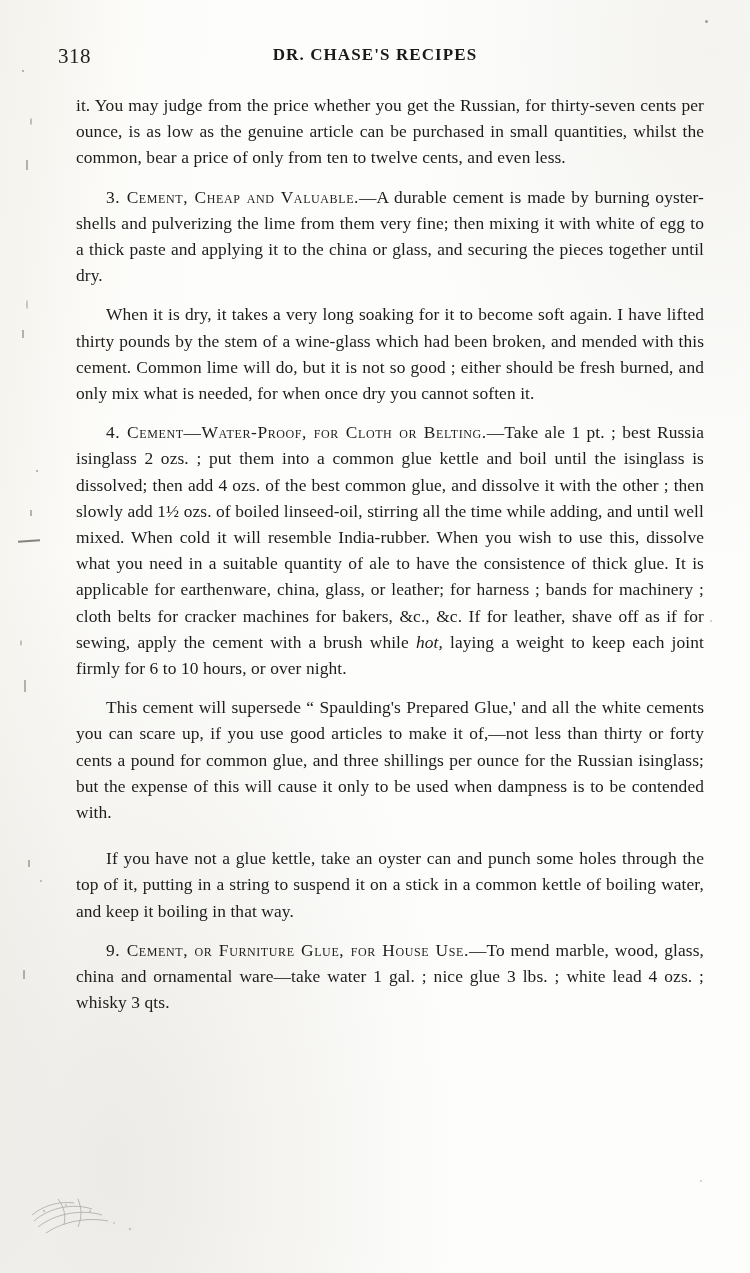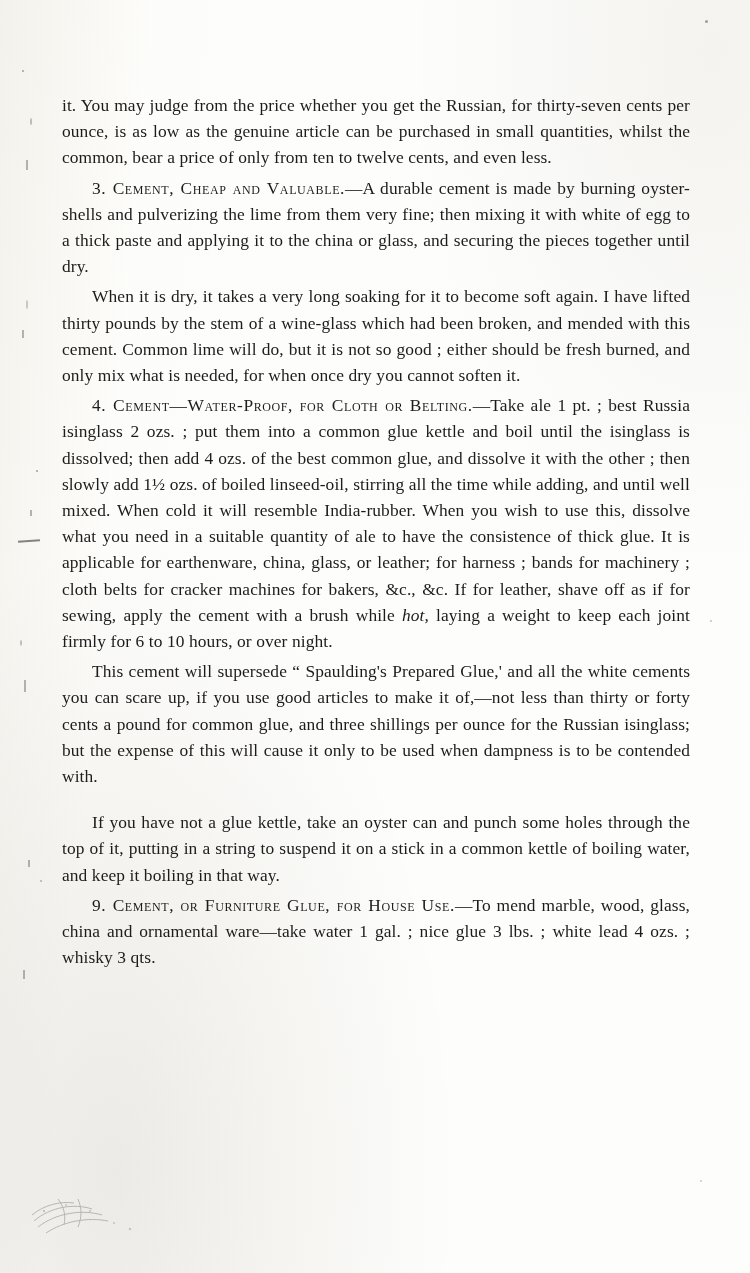--- a/index.html
+++ b/index.html
@@ -58,39 +58,39 @@
     font-size: 17px;
     font-variant: small-caps;
     letter-spacing: 1.1px;
     color: #1a1a1a;
     font-weight: 600;
   }
 
   .body-col {
     position: absolute;
     top: 92px;
-    left: 62px;
+    left: 76px;
     width: 628px;
     font-family: Liberation Serif, serif;
   }
 
   p {
     margin: 0 0 2px 0;
     font-size: 17.4px;
     line-height: 26.2px;
     text-align: justify;
     text-justify: inter-word;
     color: #1c1c1c;
     letter-spacing: .1px;
   }
   p.indent {
     text-indent: 30px;
   }
   p.gap {
-    margin-top: 4px;
+    margin-top: 13px;
   }
   p.tight {
     margin-top: 20px;
   }
 
   .sc {
     font-variant: small-caps;
     letter-spacing: .6px;
   }
   .ital {
@@ -135,20 +135,24 @@
   <div class="speck" style="left:22px;top:70px;width:2px;height:2px;"></div>
   <div class="speck" style="left:30px;top:118px;width:2px;height:7px;opacity:.3;"></div>
   <div class="speck" style="left:26px;top:300px;width:2px;height:9px;opacity:.25;"></div>
   <div class="speck" style="left:36px;top:470px;width:2px;height:2px;"></div>
   <div class="speck" style="left:20px;top:640px;width:2px;height:6px;opacity:.3;"></div>
   <div class="speck" style="left:710px;top:620px;width:2px;height:2px;opacity:.3;"></div>
   <div class="speck" style="left:40px;top:880px;width:2px;height:2px;opacity:.35;"></div>
   <div class="speck" style="left:700px;top:1180px;width:2px;height:2px;opacity:.25;"></div>
   <div class="dash"></div>
 
+  <div class="header">
+    <div class="folio">318</div>
+    <div class="running-title">DR. CHASE'S RECIPES</div>
+  </div>
 
   <div class="body-col">
 
     <p>
       <span>it.   You may judge from the price whether you get the Russian, for thirty-seven cents per ounce, is as low as the genuine article can be purchased in small quantities, whilst the common, bear a price of only from ten to twelve cents, and even less.</span>
     </p>
 
     <p class="indent gap">
       <span class="sc">3. Cement, Cheap and Valuable.</span><span>—A durable cement is made by burning oyster-shells and pulverizing the lime from them very fine; then mixing it with white of egg to a thick paste and applying it to the china or glass, and securing the pieces together until dry.</span>
     </p>

